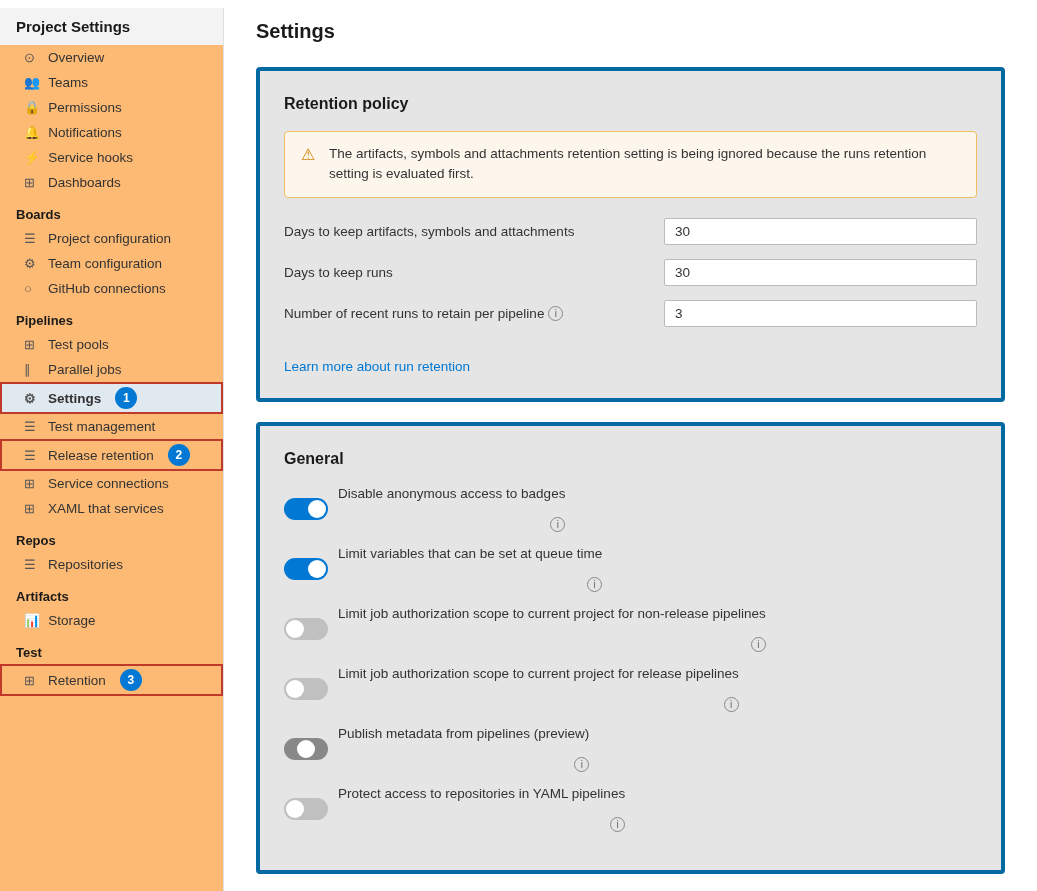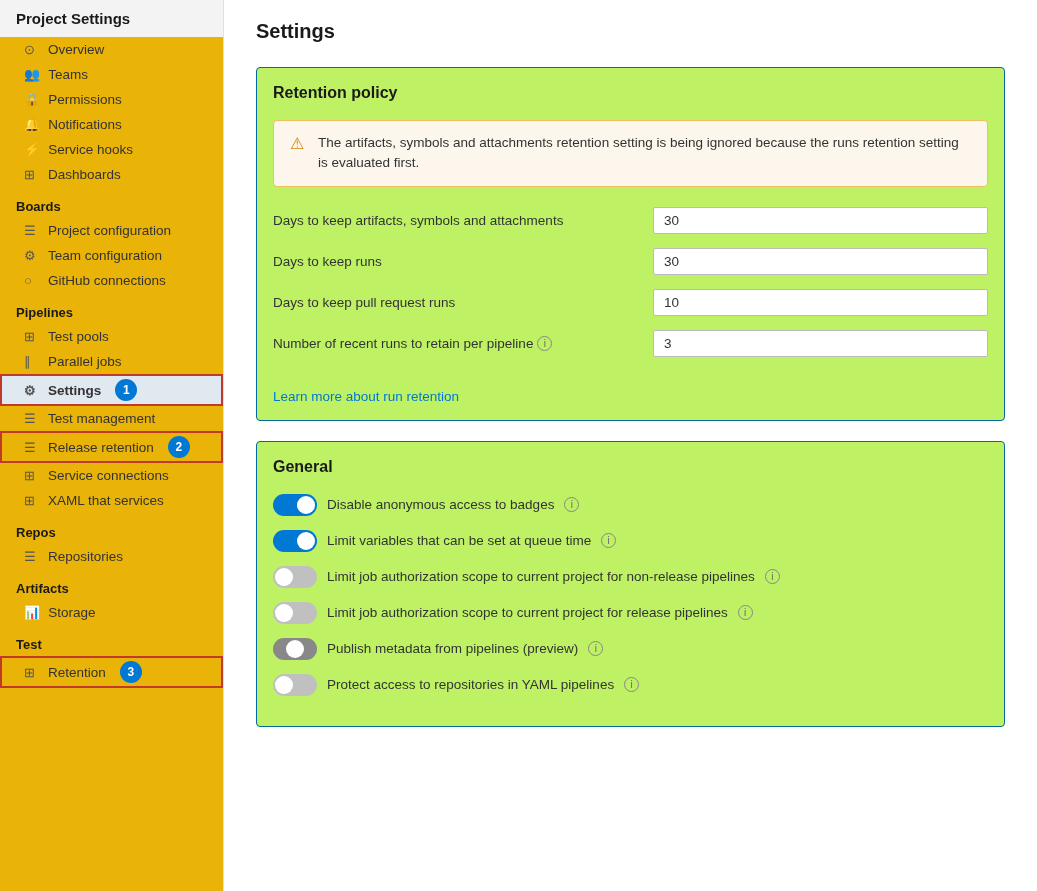--- a/index.html
+++ b/index.html
@@ -2,24 +2,25 @@
 <html><head>
   <meta charset="utf-8">
   <style>
     * { box-sizing: border-box; margin: 0; padding: 0; }
     body { font-family: -apple-system, BlinkMacSystemFont, 'Segoe UI', sans-serif; font-size: 14px; color: #333; display: flex; height: 891px; background: #fff; }
 
     
     .sidebar {
       width: 224px;
       min-width: 224px;
-      background: #eab308;
+      background: #fdba74;
       border-right: 1px solid #e0e0e0;
       overflow-y: auto;
       padding-bottom: 20px;
+      margin-top: 8px;
     }
     .sidebar-title {
       font-weight: 700;
       font-size: 15px;
       padding: 10px 16px 10px 16px;
       color: #1a1a1a;
       background: #f3f3f3;
     }
     .sidebar-section-label {
       font-weight: 700;
@@ -67,25 +68,25 @@
       background: #fff;
     }
     .page-title {
       font-size: 20px;
       font-weight: 600;
       margin-bottom: 24px;
       color: #1a1a1a;
     }
 
     .section-card {
-      border: 1px solid #0369a1;
+      border: 4px solid #0369a1;
       border-radius: 4px;
-      padding: 16px;
+      padding: 24px;
       margin-bottom: 20px;
-      background: #bef264;
+      background: #e5e5e5;
     }
     .section-heading {
       font-size: 16px;
       font-weight: 700;
       margin-bottom: 18px;
       color: #1a1a1a;
     }
 
     
     .warning-banner {
@@ -184,22 +185,23 @@
       top: 2px;
       transition: left 0.15s;
     }
     .toggle.on .toggle-knob { left: 24px; }
     .toggle.off .toggle-knob { left: 2px; }
     .toggle.partial .toggle-knob { left: 13px; }
     .toggle-label {
       font-size: 13.5px;
       color: #333;
       display: flex;
-      align-items: flex-start;
-      gap: 10px;
+      align-items: flex-end;
+      gap: 16px;
+      flex-direction: column;
     }
   </style>
 </head>
 <body>
 
 <div class="sidebar">
   <div class="sidebar-title">Project Settings</div>
 
   <div class="sidebar-item">
     <span class="icon">⊙</span>
@@ -305,24 +307,20 @@
 
     <div class="form-row">
       <label class="form-label">Days to keep artifacts, symbols and attachments</label>
       <input class="form-input" type="text" value="30" style="">
     </div>
     <div class="form-row">
       <label class="form-label">Days to keep runs</label>
       <input class="form-input" type="text" value="30" style="">
     </div>
     <div class="form-row">
-      <label class="form-label">Days to keep pull request runs</label>
-      <input class="form-input" type="text" value="10" style="">
-    </div>
-    <div class="form-row">
       <label class="form-label">
         <span>Number of recent runs to retain per pipeline</span>
         <span class="info-icon">i</span>
       </label>
       <input class="form-input" type="text" value="3" style="">
     </div>
 
     <a class="learn-more-link">Learn more about run retention</a>
   </div>
 

